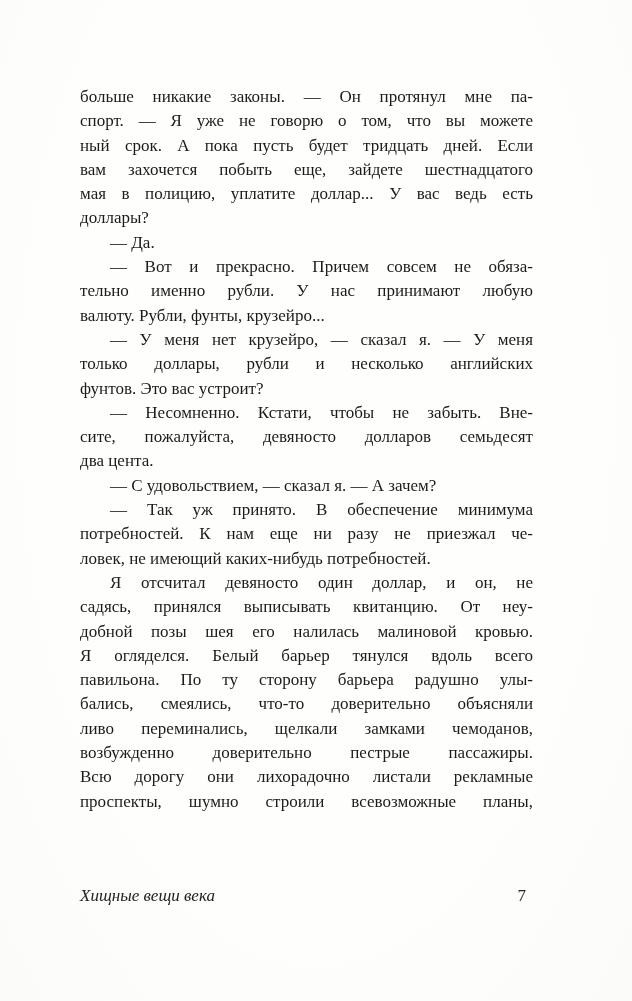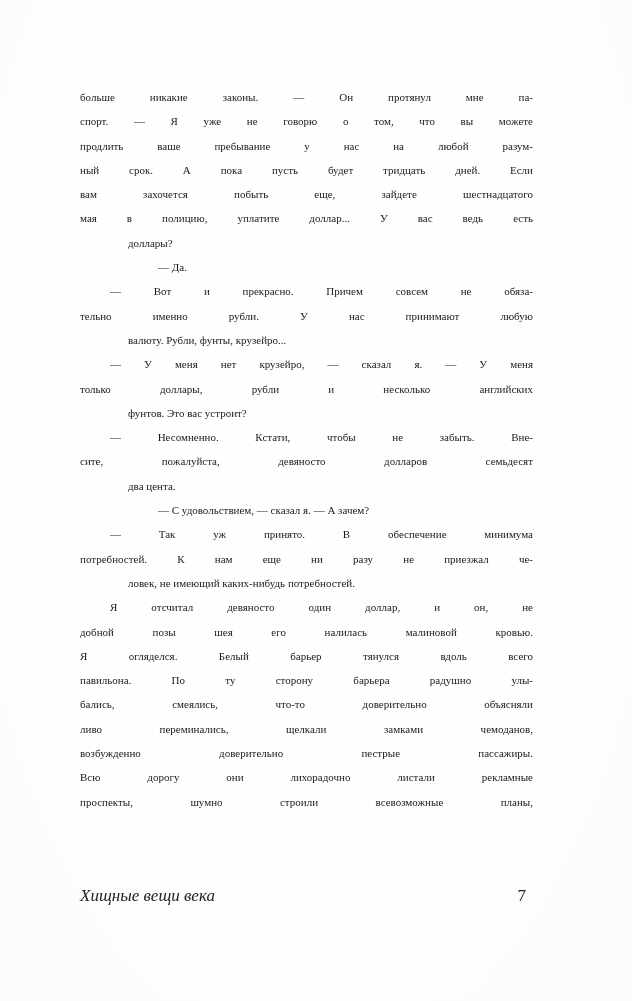--- a/index.html
+++ b/index.html
@@ -20,35 +20,34 @@
     height: 1001px;
     background:
       radial-gradient(ellipse at 50% 40%, #fefefd 60%, #fbfbf9 100%);
     color: #1c1c1c;
   }
   .text-block {
     position: absolute;
     left: 80px;
     top: 85px;
     width: 453px;
-    font-size: 11px;
+    font-size: 17px;
     line-height: 24.3px;
     color: #1b1b1b;
   }
   .line {
     text-align: justify;
     text-align-last: justify;
     -moz-text-align-last: justify;
     white-space: normal;
     overflow: hidden;
     height: 24.3px;
   }
   .line.no-just {
     text-align-last: left;
-    margin-left: 48px;
     -moz-text-align-last: left;
   }
   .line.indent {
     padding-left: 30px;
     box-sizing: border-box;
   }
   .footer {
     position: absolute;
     left: 80px;
     top: 884px;
@@ -69,40 +68,40 @@
   }
 </style>
 </head>
 <body>
 
 <div class="page">
 
   <div class="text-block" id="text-block">
       <div class="line">больше никакие законы. — Он протянул мне па-</div>
       <div class="line">спорт. — Я уже не говорю о том, что вы можете</div>
-      <div class="line">продлить ваше пребывание у нас на любой разум-</div>
       <div class="line">ный срок. А пока пусть будет тридцать дней. Если</div>
       <div class="line">вам захочется побыть еще, зайдете шестнадцатого</div>
       <div class="line">мая в полицию, уплатите доллар... У вас ведь есть</div>
       <div class="line no-just">доллары?</div>
       <div class="line indent no-just">— Да.</div>
       <div class="line indent">— Вот и прекрасно. Причем совсем не обяза-</div>
       <div class="line">тельно именно рубли. У нас принимают любую</div>
       <div class="line no-just">валюту. Рубли, фунты, крузейро...</div>
       <div class="line indent">— У меня нет крузейро, — сказал я. — У меня</div>
       <div class="line">только доллары, рубли и несколько английских</div>
       <div class="line no-just">фунтов. Это вас устроит?</div>
       <div class="line indent">— Несомненно. Кстати, чтобы не забыть. Вне-</div>
       <div class="line">сите, пожалуйста, девяносто долларов семьдесят</div>
       <div class="line no-just">два цента.</div>
       <div class="line indent no-just">— С удовольствием, — сказал я. — А зачем?</div>
       <div class="line indent">— Так уж принято. В обеспечение минимума</div>
       <div class="line">потребностей. К нам еще ни разу не приезжал че-</div>
       <div class="line no-just">ловек, не имеющий каких-нибудь потребностей.</div>
       <div class="line indent">Я отсчитал девяносто один доллар, и он, не</div>
+      <div class="line">садясь, принялся выписывать квитанцию. От неу-</div>
       <div class="line">добной позы шея его налилась малиновой кровью.</div>
       <div class="line">Я огляделся. Белый барьер тянулся вдоль всего</div>
       <div class="line">павильона. По ту сторону барьера радушно улы-</div>
       <div class="line">бались, смеялись, что-то доверительно объясняли</div>
       <div class="line">ливо переминались, щелкали замками чемоданов,</div>
       <div class="line">возбужденно доверительно пестрые пассажиры.</div>
       <div class="line">Всю дорогу они лихорадочно листали рекламные</div>
       <div class="line">проспекты, шумно строили всевозможные планы,</div>
     </div>
 

